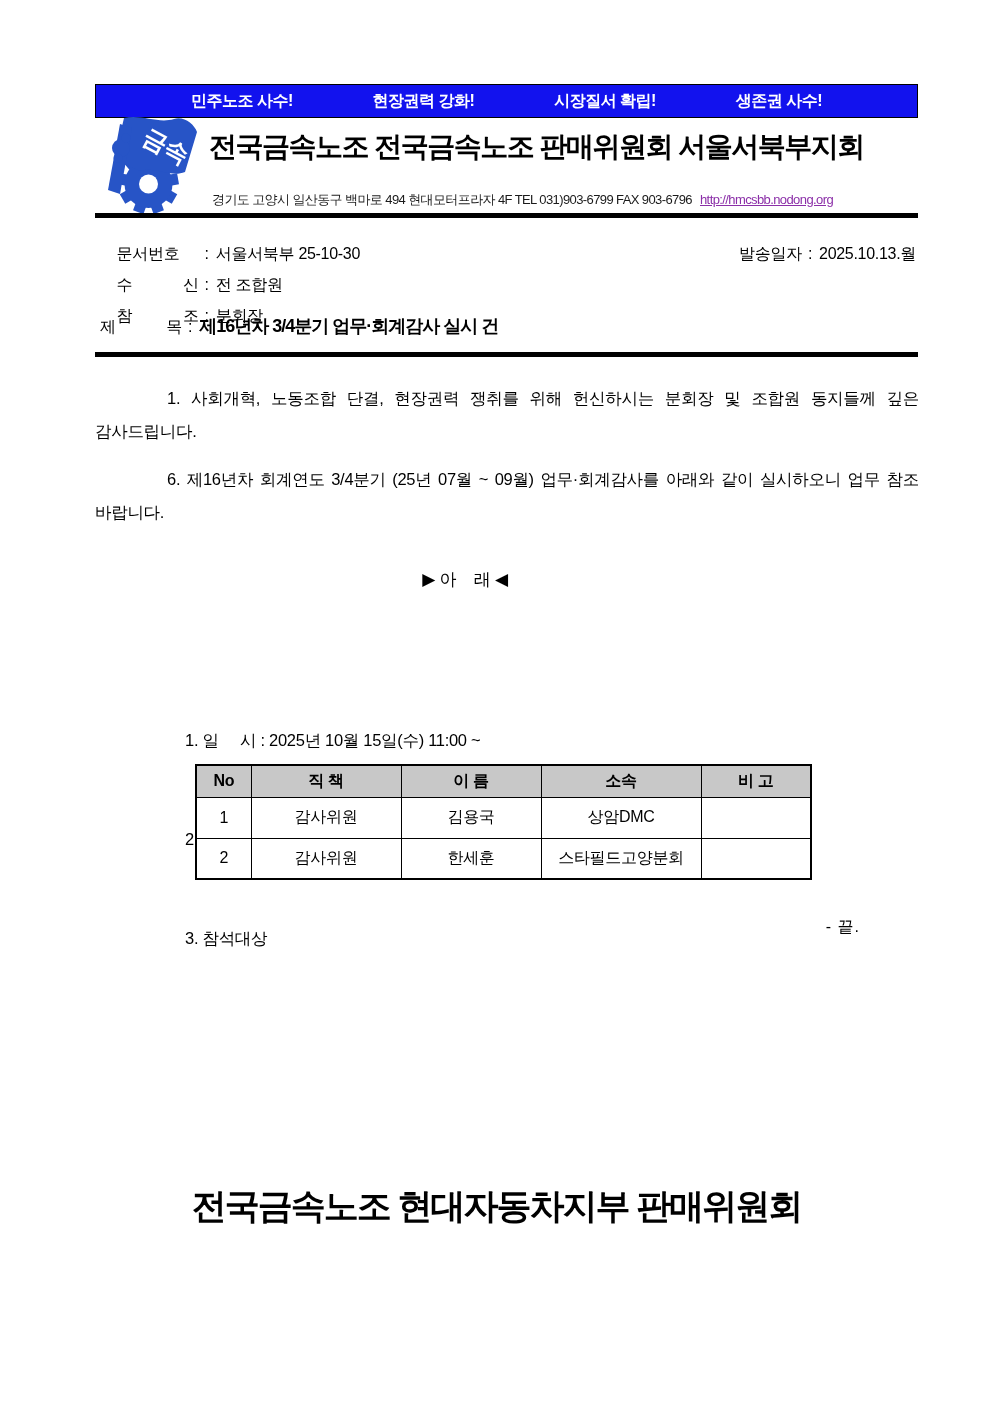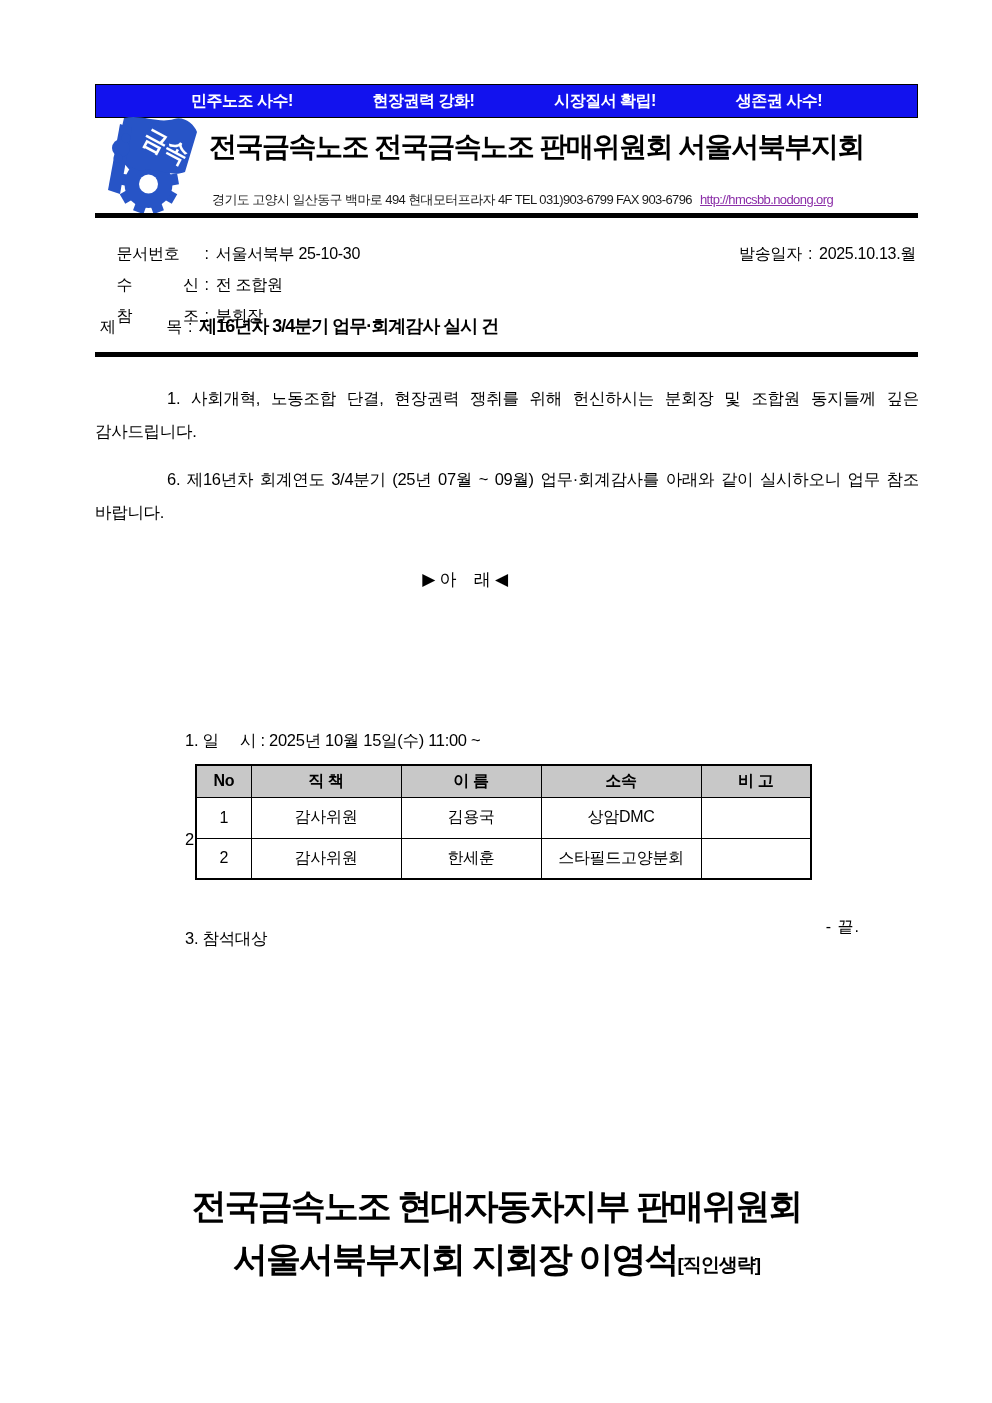--- a/index.html
+++ b/index.html
@@ -191,18 +191,15 @@
         <td>스타필드고양분회</td>
         <td></td>
       </tr>
     </tbody>
   </table>
 
   <div class="end-mark">- 끝.</div>
 
   <div class="sig">
     <div class="sig-line1">전국금속노조 현대자동차지부 판매위원회</div>
-    <div class="sig-line2">
-      <span>서울서북부지회 지회장 이영석</span><span class="seal-note">[직인생략]</span>
-    </div>
   </div>
 
 </div>
 
 </body></html>

